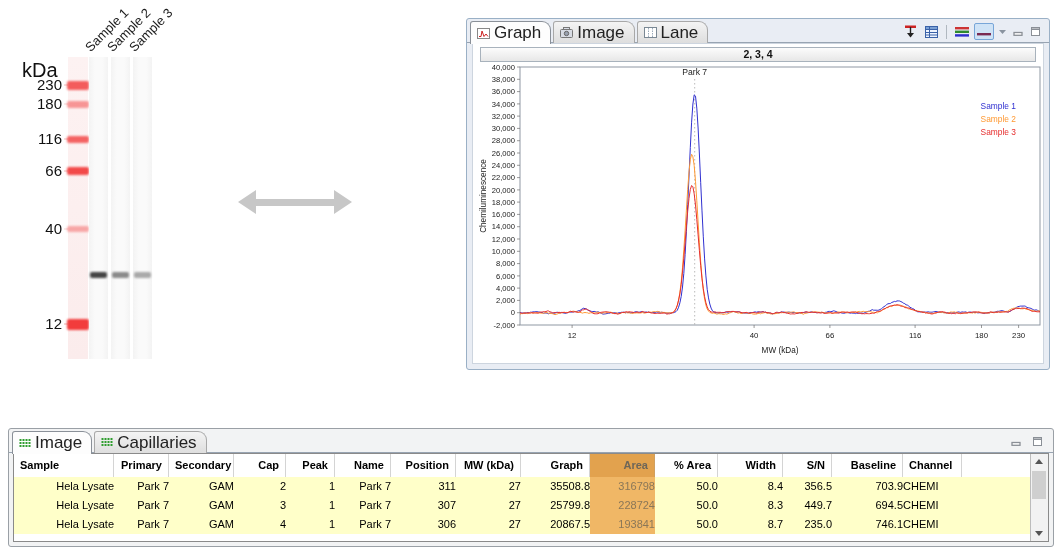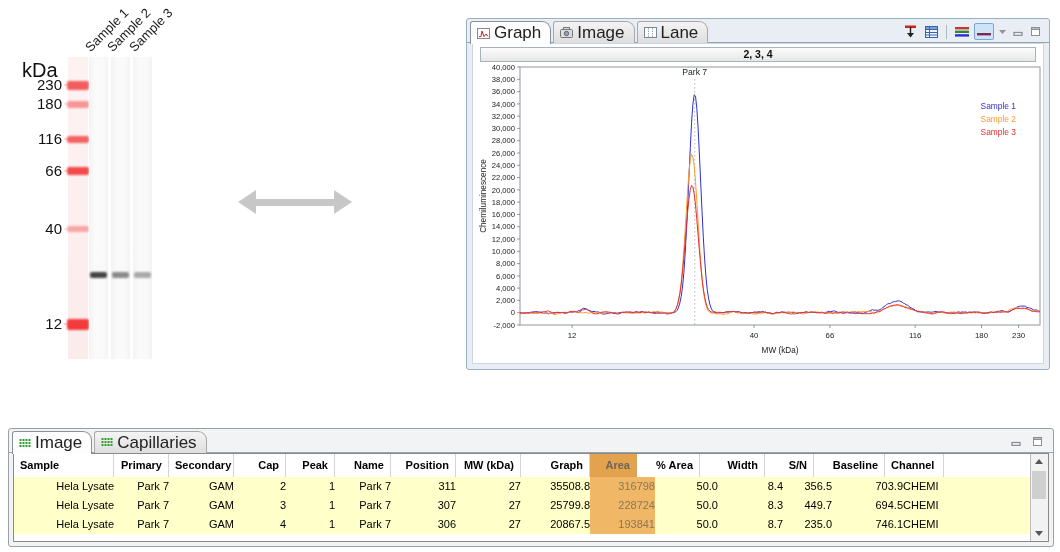--- a/index.html
+++ b/index.html
@@ -333,21 +333,21 @@
       <div id="thead" class="thead">
           <div class="hcell" style="width: 100px; text-align: left;">Sample</div>
           <div class="hcell" style="width: 55px; text-align: right;">Primary</div>
           <div class="hcell" style="width: 65px; text-align: right;">Secondary</div>
           <div class="hcell" style="width: 52px; text-align: right;">Cap</div>
           <div class="hcell" style="width: 49px; text-align: right;">Peak</div>
           <div class="hcell" style="width: 56px; text-align: right;">Name</div>
           <div class="hcell" style="width: 65px; text-align: right;">Position</div>
           <div class="hcell" style="width: 65px; text-align: right;">MW (kDa)</div>
           <div class="hcell" style="width: 69px; text-align: right;">Graph</div>
-          <div class="hcell" style="width: 47px; text-align: right; background: rgb(226, 162, 78); color: rgb(110, 102, 88); border-right-color: rgb(208, 160, 96);">Area</div>
+          <div class="hcell" style="width: 65px; text-align: right; background: rgb(226, 162, 78); color: rgb(110, 102, 88); border-right-color: rgb(208, 160, 96);">Area</div>
           <div class="hcell" style="width: 63px; text-align: right;">% Area</div>
           <div class="hcell" style="width: 65px; text-align: right;">Width</div>
           <div class="hcell" style="width: 49px; text-align: right;">S/N</div>
           <div class="hcell" style="width: 71px; text-align: right;">Baseline</div>
           <div class="hcell" style="width: 59px; text-align: left;">Channel</div>
           <div class="hcell fill"></div>
         </div>
       <div id="tbody">
           <div class="trow" style="background: rgb(255, 255, 201);">
             <div class="dcell" style="width: 100px; text-align: right;">Hela Lysate</div>

